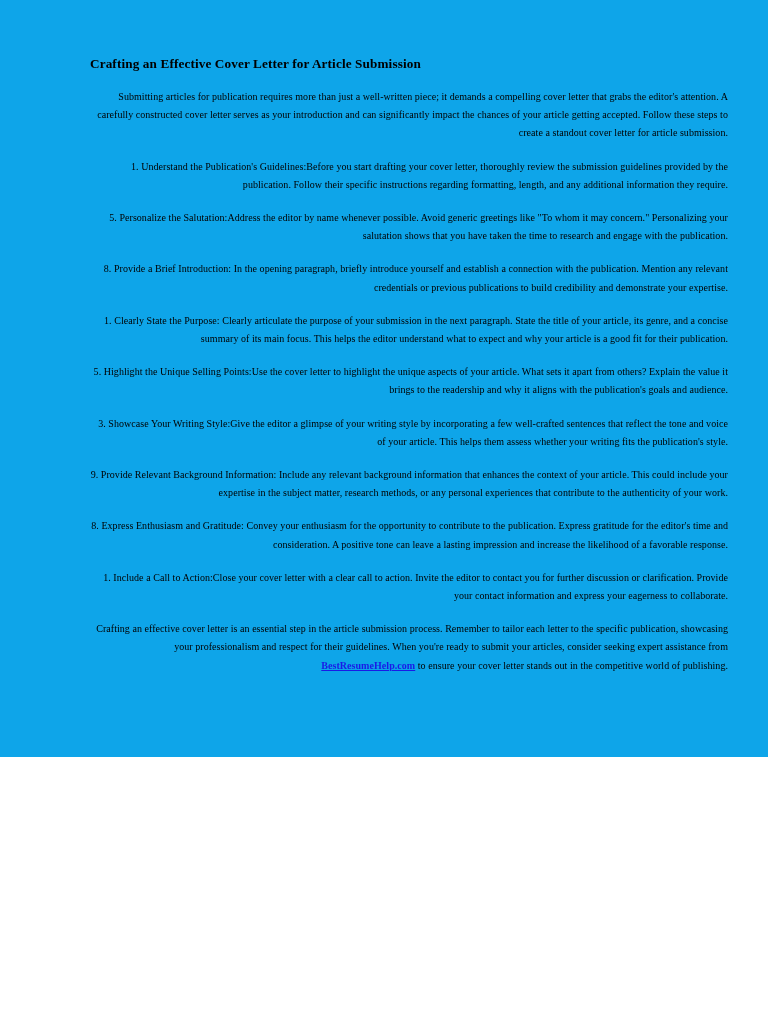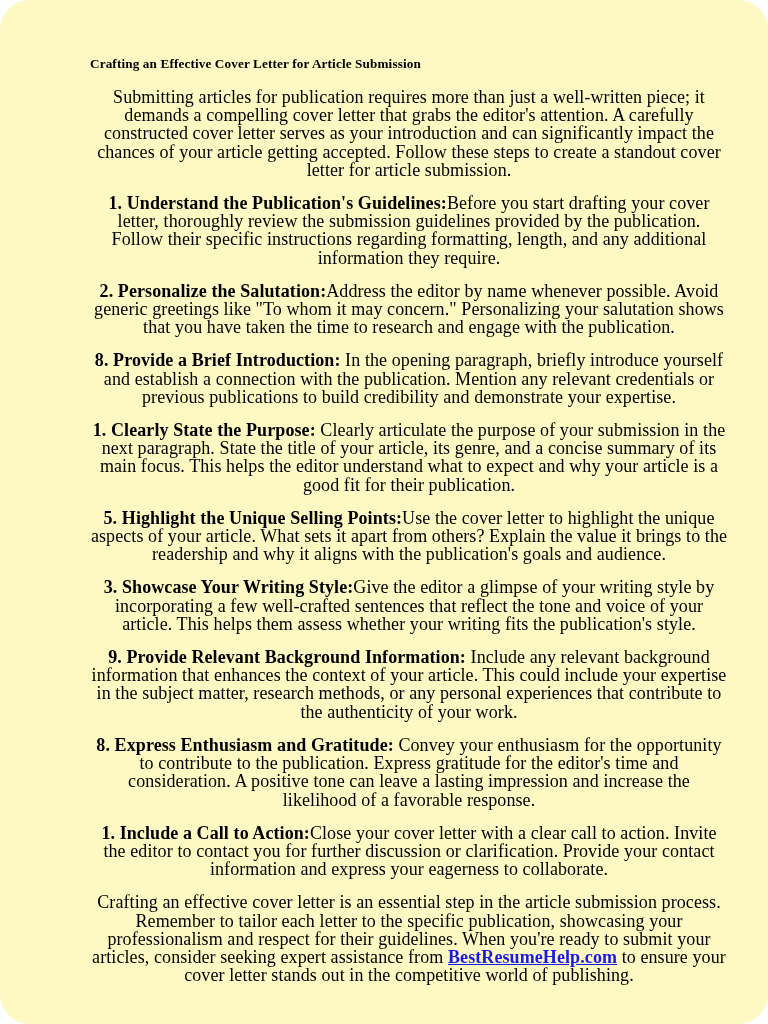--- a/index.html
+++ b/index.html
@@ -10,50 +10,49 @@
   body {
     width: 768px;
     height: 1024px;
     font-family: "Liberation Serif", "DejaVu Serif", serif;
     color: #000000;
     overflow: hidden;
   }
   .page {
     position: relative;
     width: 768px;
-    height: 1024px;
-    background: #fef9c3;
+    height: 757px;
+    background: #0ea5e9;
     box-sizing: border-box;
-    border-radius: 30px;
   }
   .doc-body {
     position: absolute;
     left: 90px;
     top: 55px;
     width: 638px;
   }
   .doc-title {
     font-size: 13.2px;
     font-weight: bold;
     line-height: 18px;
     margin: 0 0 15px 0;
     letter-spacing: 0.01em;
   }
   .para {
-    font-size: 18px;
+    font-size: 10px;
     line-height: 18.2px;
     margin: 0 0 15px 0;
-    text-align: center;
+    text-align: right;
     letter-spacing: 0.005em;
   }
   .para:last-child {
     margin-bottom: 0;
   }
   .step-head {
-    font-weight: bold;
+    font-weight: normal;
   }
   .site-link {
     color: #1a1ae6;
     font-weight: bold;
     text-decoration: underline;
     text-decoration-color: #1a1ae6;
     cursor: pointer;
   }
 </style>
 </head>
@@ -61,21 +60,21 @@
 
 <div class="page">
   <div class="doc-body">
 
     <h1 class="doc-title">Crafting an Effective Cover Letter for Article Submission</h1>
 
     <p class="para">Submitting articles for publication requires more than just a well-written piece; it demands a compelling cover letter that grabs the editor's attention. A carefully constructed cover letter serves as your introduction and can significantly impact the chances of your article getting accepted. Follow these steps to create a standout cover letter for article submission.</p>
 
     <p class="para"><span class="step-head">1. Understand the Publication's Guidelines:</span><span>Before you start drafting your cover letter, thoroughly review the submission guidelines provided by the publication. Follow their specific instructions regarding formatting, length, and any additional information they require.</span></p>
 
-    <p class="para"><span class="step-head">2. Personalize the Salutation:</span><span>Address the editor by name whenever possible. Avoid generic greetings like "To whom it may concern." Personalizing your salutation shows that you have taken the time to research and engage with the publication.</span></p>
+    <p class="para"><span class="step-head">5. Personalize the Salutation:</span><span>Address the editor by name whenever possible. Avoid generic greetings like "To whom it may concern." Personalizing your salutation shows that you have taken the time to research and engage with the publication.</span></p>
 
     <p class="para"><span class="step-head">8. Provide a Brief Introduction:</span><span> In the opening paragraph, briefly introduce yourself and establish a connection with the publication. Mention any relevant credentials or previous publications to build credibility and demonstrate your expertise.</span></p>
 
     <p class="para"><span class="step-head">1. Clearly State the Purpose:</span><span> Clearly articulate the purpose of your submission in the next paragraph. State the title of your article, its genre, and a concise summary of its main focus. This helps the editor understand what to expect and why your article is a good fit for their publication.</span></p>
 
     <p class="para"><span class="step-head">5. Highlight the Unique Selling Points:</span><span>Use the cover letter to highlight the unique aspects of your article. What sets it apart from others? Explain the value it brings to the readership and why it aligns with the publication's goals and audience.</span></p>
 
     <p class="para"><span class="step-head">3. Showcase Your Writing Style:</span><span>Give the editor a glimpse of your writing style by incorporating a few well-crafted sentences that reflect the tone and voice of your article. This helps them assess whether your writing fits the publication's style.</span></p>
 
     <p class="para"><span class="step-head">9. Provide Relevant Background Information:</span><span> Include any relevant background information that enhances the context of your article. This could include your expertise in the subject matter, research methods, or any personal experiences that contribute to the authenticity of your work.</span></p>

